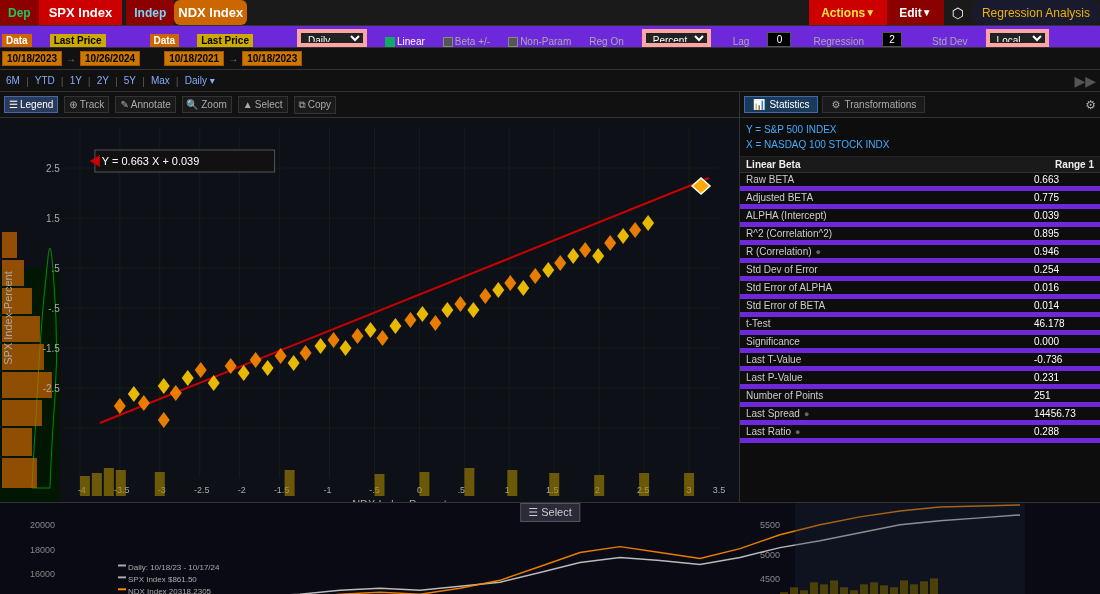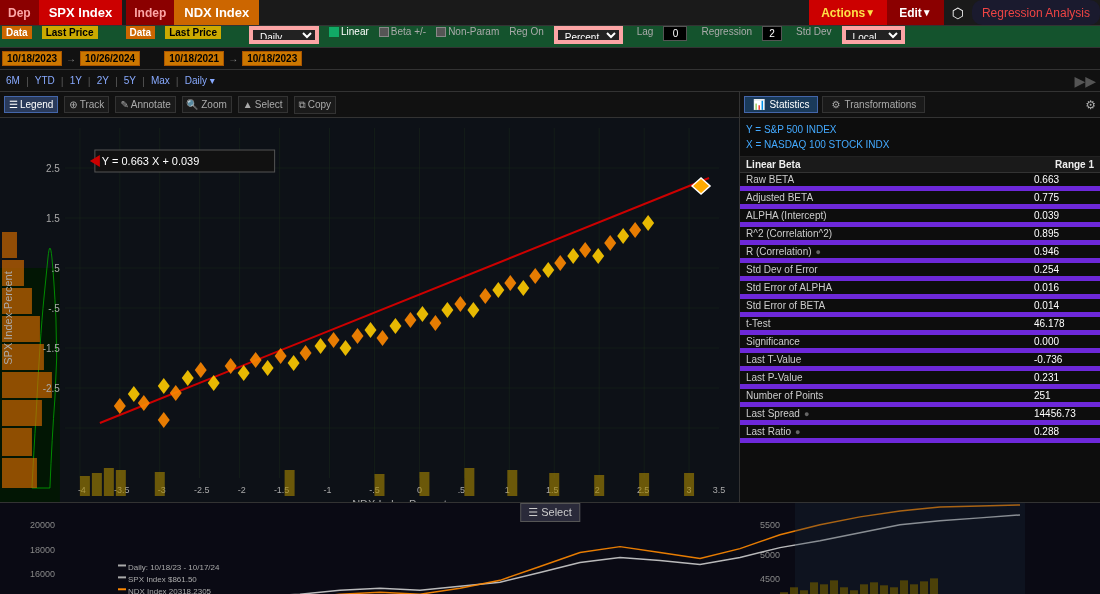--- a/index.html
+++ b/index.html
@@ -16,58 +16,59 @@
     
     .top-bar {
       display: flex;
       align-items: center;
       height: 26px;
       background: #1a1a1a;
       border-bottom: 1px solid #333;
     }
     .top-dep {
       background: #8b0000;
-      color: #fca5a5;
+      color: #22c55e;
       padding: 0 8px;
       height: 100%;
       display: flex;
       align-items: center;
       font-weight: bold;
       font-size: 12px;
     }
     .top-spx {
       background: #cc0000;
       color: #fff;
       padding: 0 10px;
       height: 100%;
       display: flex;
       align-items: center;
       font-weight: bold;
       font-size: 13px;
       margin-right: 4px;
     }
     .top-indep {
       background: #8b0000;
-      color: #fca5a5;
+      color: #7dd3fc;
       padding: 0 8px;
       height: 100%;
       display: flex;
       align-items: center;
       font-weight: bold;
       font-size: 12px;
     }
     .top-ndx {
       background: #cc6600;
       color: #fff;
-      padding: 0 10px;
+      padding: 0 4px;
       height: 100%;
       display: flex;
       align-items: center;
       font-weight: bold;
       font-size: 13px;
+      border-radius: 6px;
     }
     .top-spacer { flex: 1; }
     .top-actions {
       background: #cc0000;
       color: #fde047;
       padding: 0 12px;
       height: 100%;
       display: flex;
       align-items: center;
       font-size: 12px;
@@ -96,38 +97,38 @@
     .top-icon {
       color: #fff;
       padding: 0 8px;
       height: 100%;
       display: flex;
       align-items: center;
       font-size: 14px;
     }
     .top-regression {
       background: #1a1a2e;
-      color: #ef4444;
+      color: #eab308;
       padding: 0 10px;
       height: 100%;
       display: flex;
       align-items: center;
       font-size: 12px;
       border-radius: 10px;
     }
 
     
     .row2 {
       display: flex;
-      align-items: flex-start;
+      align-items: flex-end;
       height: 22px;
-      background: #14532d;
+      background: #6d28d9;
       border-bottom: 1px solid #333;
       padding: 0 2px;
-      gap: 10px;
+      gap: 18px;
     }
     .lbl-orange {
       background: #cc6600;
       color: #fff;
       padding: 1px 4px;
       font-size: 10px;
       font-weight: bold;
     }
     .lbl-yellow {
       background: #ccaa00;
@@ -416,21 +417,21 @@
     <span class="text-dim">Reg On</span>
   </div>
   <select class="dropdown-small">
     <option>Percent</option>
     <option>Price</option>
   </select>
   <span style="color:#aaa;font-size:10px;margin-left:4px;">Lag</span>
   <span class="lag-box">0</span>
   <span style="color:#aaa;font-size:10px;margin-left:4px;">Regression</span>
   <span class="winsorize-box">2</span>
-  <span style="color:#aaa;font-size:10px;margin-left:4px;">Std Dev</span>
+  <span style="color:#aaa;font-size:10px;margin-left:12px;">Std Dev</span>
   <select class="dropdown-small">
     <option>Local</option>
     <option>Global</option>
   </select>
 </div>
 
 <div class="row3">
   <span class="date-box">10/18/2023</span>
   <span class="date-sep">→</span>
   <span class="date-box">10/26/2024</span>

